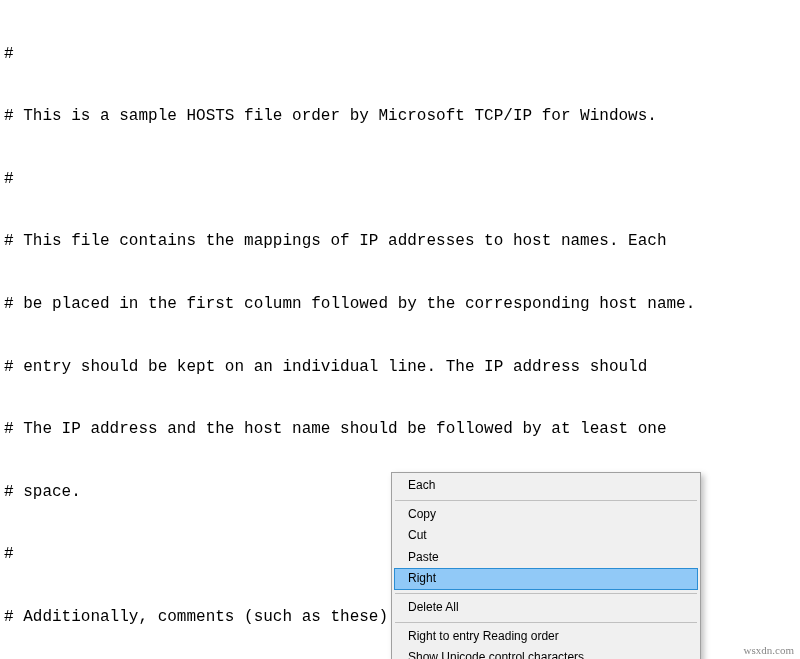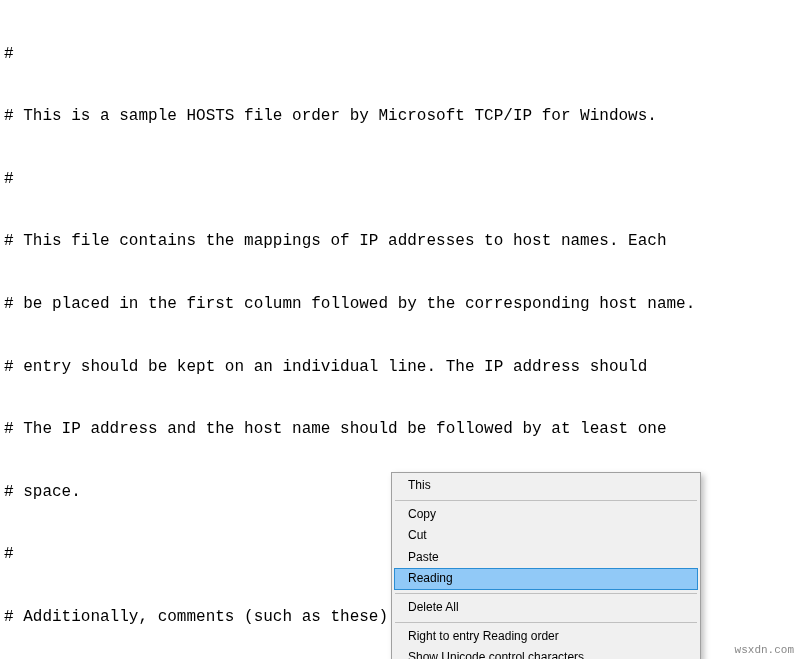--- a/index.html
+++ b/index.html
@@ -44,21 +44,21 @@
   }
   .msep {
     height: 1px;
     background: #c0c0c0;
     margin: 3px 1px;
   }
   .watermark {
     position: absolute;
     bottom: 2px;
     right: 6px;
-    font-family: Liberation Mono, monospace;
+    font-family: Liberation Serif, serif;
     font-size: 11px;
     color: #888;
   }
 </style>
 </head>
 <body>
 
 <div class="editor">
   <div class="line">#</div>
   <div class="line"># This is a sample HOSTS file order by Microsoft TCP/IP for Windows.</div>
@@ -80,26 +80,26 @@
   
   
   
   
   
   
   
 </div>
 
 <div class="contextmenu">
-  <div class="mitem">This</div>
+  <div class="mitem">Each</div>
   <div class="msep"></div>
   <div class="mitem">Copy</div>
   <div class="mitem">Cut</div>
   <div class="mitem">Paste</div>
-  <div class="mitem hover">Reading</div>
+  <div class="mitem hover">Right</div>
   <div class="msep"></div>
   <div class="mitem">Delete All</div>
   <div class="msep"></div>
   <div class="mitem">Right to entry Reading order</div>
   <div class="mitem">Show Unicode control characters</div>
 
 </div>
 
 <div class="watermark">wsxdn.com</div>
 

